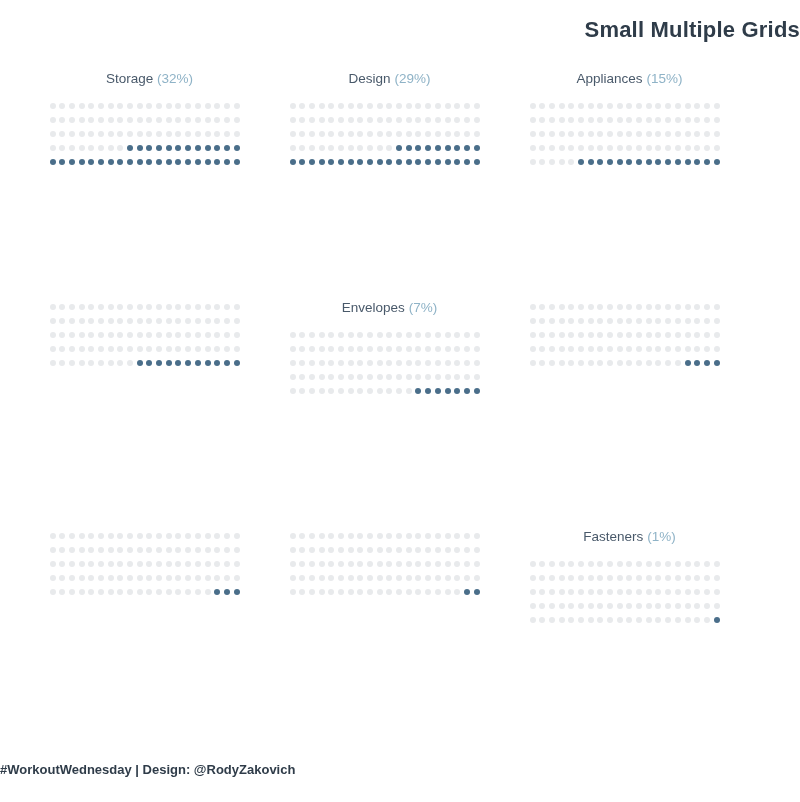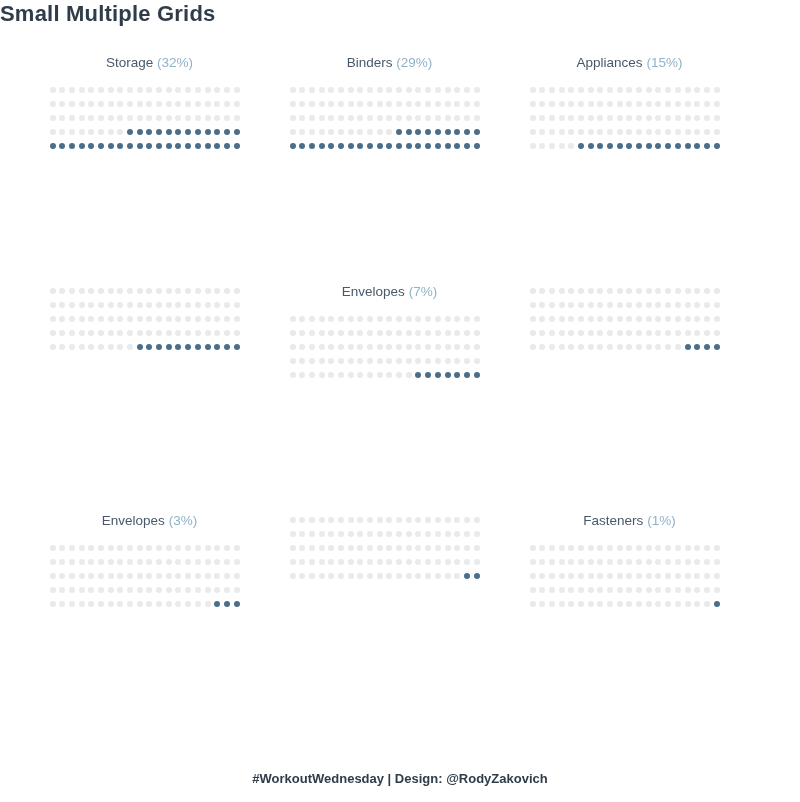--- a/index.html
+++ b/index.html
@@ -14,25 +14,25 @@
     color: #3d4c5a;
     overflow: hidden;
   }
   #page {
     position: relative;
     width: 800px;
     height: 802px;
     box-sizing: border-box;
   }
   #chart-title {
-    text-align: left;
+    text-align: right;
     font-size: 22px;
     font-weight: bold;
     color: #2f3c49;
-    padding-top: 1px;
+    padding-top: 17px;
     letter-spacing: 0.2px;
   }
   #grid-wrap {
     padding: 28px 30px 0 30px;
     box-sizing: border-box;
   }
   .grid-row {
     display: flex;
     justify-content: flex-start;
   }
@@ -72,22 +72,22 @@
   .dot.on {
     background: #4a6e8a;
   }
   .row-gap {
     height: 131px;
   }
   #footer {
     position: absolute;
     left: 0;
     right: 0;
-    bottom: 16px;
-    text-align: center;
+    bottom: 25px;
+    text-align: left;
     font-size: 13px;
     font-weight: bold;
     color: #2f3c49;
   }
 </style>
 </head>
 <body>
 
 <div id="page">
 
@@ -204,21 +204,21 @@
               <span class="dot on"></span>
               <span class="dot on"></span>
               <span class="dot on"></span>
               <span class="dot on"></span>
               <span class="dot on"></span>
               <span class="dot on"></span>
             </div>
           </div>
         </div>
         <div class="panel">
-          <div class="panel-title"><span>Binders</span> <span class="pct">(29%)</span></div>
+          <div class="panel-title"><span>Design</span> <span class="pct">(29%)</span></div>
           <div class="waffle">
             <div class="wrow">
               <span class="dot"></span>
               <span class="dot"></span>
               <span class="dot"></span>
               <span class="dot"></span>
               <span class="dot"></span>
               <span class="dot"></span>
               <span class="dot"></span>
               <span class="dot"></span>
@@ -783,21 +783,20 @@
               <span class="dot on"></span>
               <span class="dot on"></span>
               <span class="dot on"></span>
             </div>
           </div>
         </div>
       </div>
       <div class="row-gap"></div>
       <div class="grid-row" id="grid-row-2">
         <div class="panel">
-          <div class="panel-title"><span>Envelopes</span> <span class="pct">(3%)</span></div>
           <div class="waffle">
             <div class="wrow">
               <span class="dot"></span>
               <span class="dot"></span>
               <span class="dot"></span>
               <span class="dot"></span>
               <span class="dot"></span>
               <span class="dot"></span>
               <span class="dot"></span>
               <span class="dot"></span>

